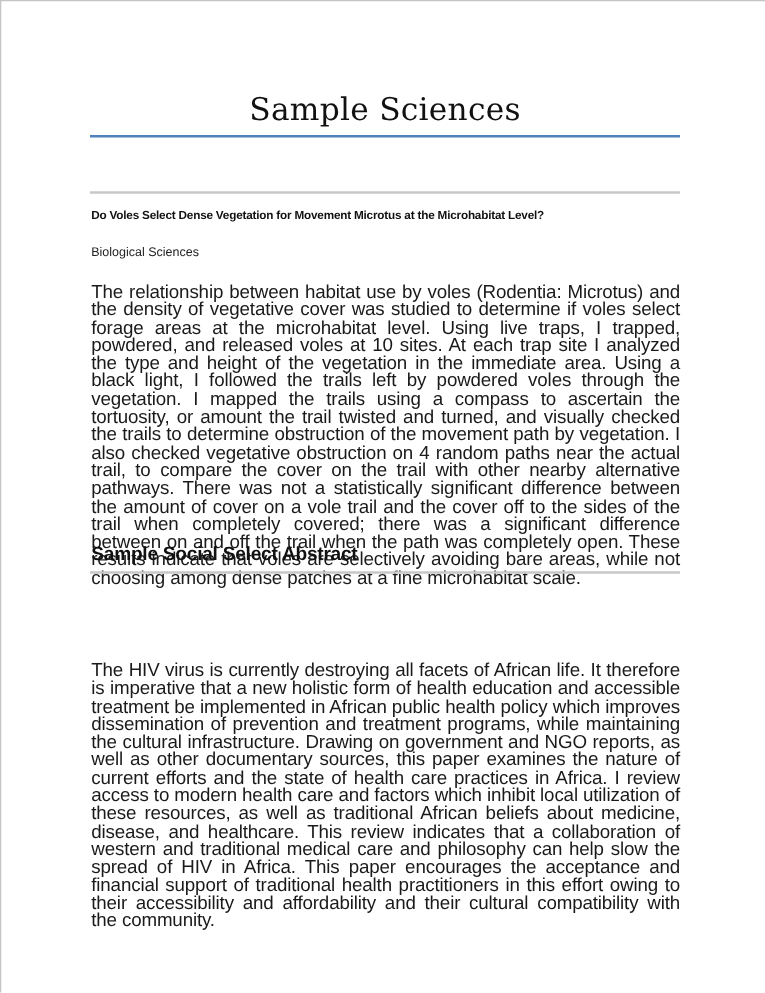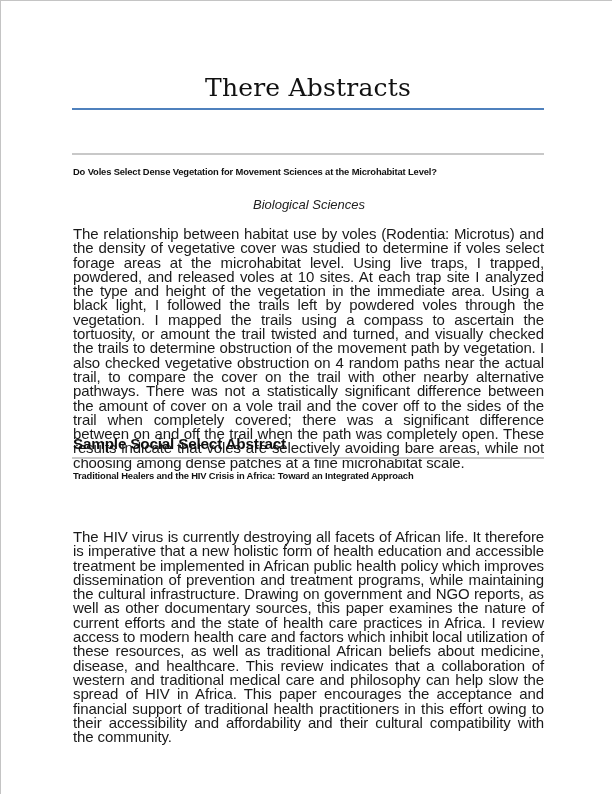--- a/index.html
+++ b/index.html
@@ -31,39 +31,38 @@
     }
     .paper-title {
       position: absolute; left: 72px; width: 472px;
       font-family: "Liberation Sans", "DejaVu Sans", sans-serif;
       font-weight: bold; font-size: 9.4px; color: #111;
       letter-spacing: -0.15px;
     }
     .discipline {
       position: absolute; left: 72px; width: 472px;
       font-family: "Liberation Sans", "DejaVu Sans", sans-serif;
-      font-style: italic; font-size: 13px; color: #222; text-align: center;
+      font-size: 10px; color: #222;
     }
     .abstract {
       position: absolute; left: 72px; width: 471px;
       font-family: "Liberation Sans", "DejaVu Sans", sans-serif;
       font-size: 15px; line-height: 14.3px; color: #1a1a1a;
       text-align: justify; letter-spacing: -0.12px;
       margin: 0;
     }
   </style>
 </head>
 <body>
 
 <div class="page">
-  <div class="title">There Abstracts</div>
+  <div class="title">Sample Sciences</div>
   <div class="title-rule"></div>
 
   <div class="sec-rule" style="top:152px;"></div>
-  <div class="paper-title" style="top:165px;">Do Voles Select Dense Vegetation for Movement Sciences at the Microhabitat Level?</div>
+  <div class="paper-title" style="top:165px;">Do Voles Select Dense Vegetation for Movement Microtus at the Microhabitat Level?</div>
   <div class="discipline" style="top:196px;">Biological Sciences</div>
   <p class="abstract" style="top:226px;">The relationship between habitat use by voles (Rodentia: Microtus) and the density of vegetative cover was studied to determine if voles select forage areas at the microhabitat level.  Using live traps, I trapped, powdered, and released voles at 10 sites.  At each trap site I analyzed the type and height of the vegetation in the immediate area.  Using a black light, I followed the trails left by powdered voles through the vegetation.  I mapped the trails using a compass to ascertain the tortuosity, or amount the trail twisted and turned, and visually checked the trails to determine obstruction of the movement path by vegetation.  I also checked vegetative obstruction on 4 random paths near the actual trail, to compare the cover on the trail with other nearby alternative pathways.  There was not a statistically significant difference between the amount of cover on a vole trail and the cover off to the sides of the trail when completely covered; there was a significant difference between on and off the trail when the path was completely open.  These results indicate that voles are selectively avoiding bare areas, while not choosing among dense patches at a fine microhabitat scale.</p>
 
   <div class="sec-head" style="top:434px;">Sample Social Select Abstract</div>
   <div class="sec-rule" style="top:456px;"></div>
-  <div class="paper-title" style="top:469px;">Traditional Healers and the HIV Crisis in Africa:  Toward an Integrated Approach</div>
   <p class="abstract" style="top:529px;">The HIV virus is currently destroying all facets of African life. It therefore is imperative that a new holistic form of health education and accessible treatment be implemented in African public health policy which improves dissemination of prevention and treatment programs, while maintaining the cultural infrastructure. Drawing on government and NGO reports, as well as other documentary sources, this paper examines the nature of current efforts and the state of health care practices in Africa. I review access to modern health care and factors which inhibit local utilization of these resources, as well as traditional African beliefs about medicine, disease, and healthcare. This review indicates that a collaboration of western and traditional medical care and philosophy can help slow the spread of HIV in Africa. This paper encourages the acceptance and financial support of traditional health practitioners in this effort owing to their accessibility and affordability and their cultural compatibility with the community.</p>
 </div>
 
 </body></html>

